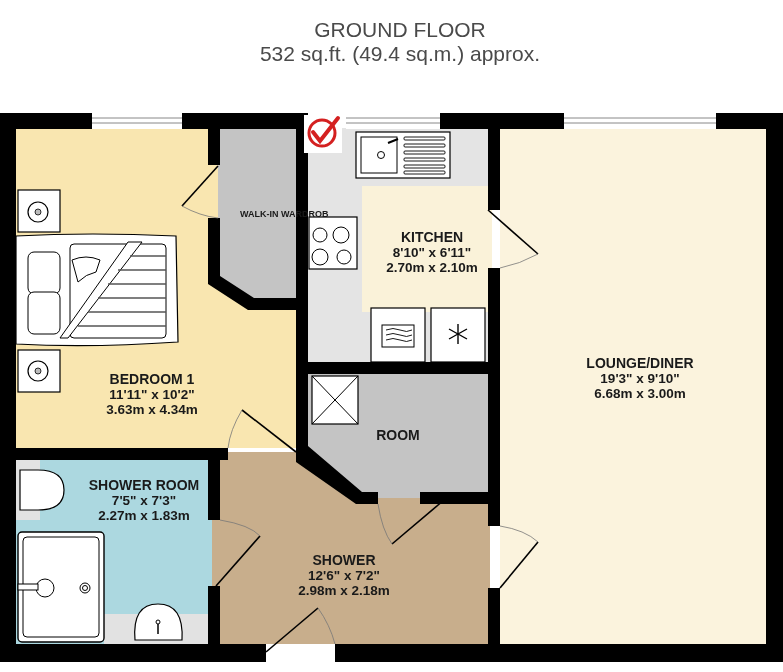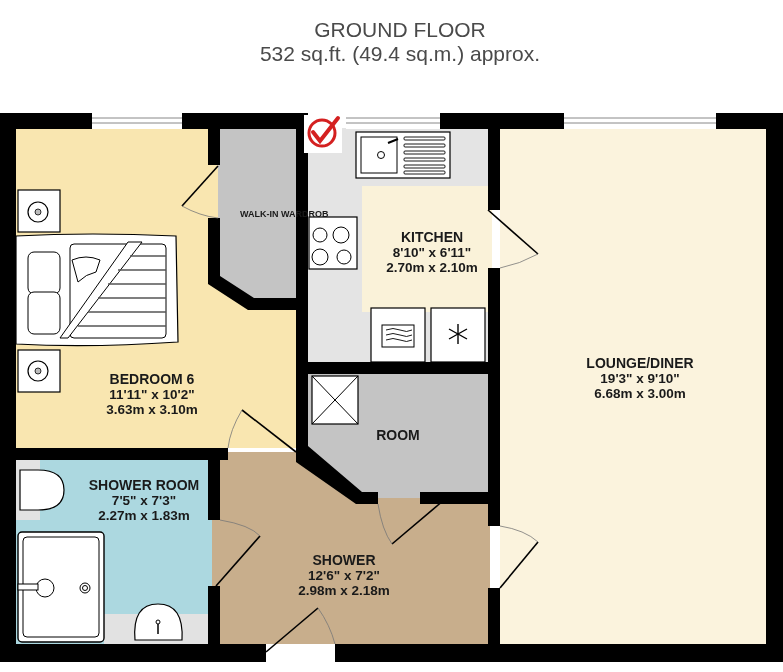--- a/index.html
+++ b/index.html
@@ -177,23 +177,23 @@
       <circle cx="85" cy="588" r="2.5" fill="none" stroke="#000"></circle>
   </g>
   <g>
     <path d="M135,640 Q132,604 158,604 Q184,604 182,640 Z" fill="#fff" stroke="#000" stroke-width="1.2"></path>
     <line x1="158" y1="624" x2="158" y2="634" stroke="#000" stroke-width="1.5"></line>
       <circle cx="158" cy="622" r="2" fill="none" stroke="#000"></circle>
   </g>
 </svg>
 
 <div class="label" style="left:152px;top:372px;">
-  <div class="name">BEDROOM 6</div>
+  <div class="name">BEDROOM 1</div>
   <div>11'11"  x 10'2"</div>
-  <div>3.63m  x 3.10m</div>
+  <div>3.63m  x 4.34m</div>
 </div>
 <div class="small" style="left:217px;top:209px;margin-left:23px;">WALK-IN WARDROB</div>
 <div class="label" style="left:432px;top:230px;">
   <div class="name">KITCHEN</div>
   <div>8'10"  x 6'11"</div>
   <div>2.70m  x 2.10m</div>
 </div>
 <div class="label" style="left:640px;top:356px;text-align:center;">
   <div class="name">LOUNGE/DINER</div>
   <div>19'3"  x 9'10"</div>

